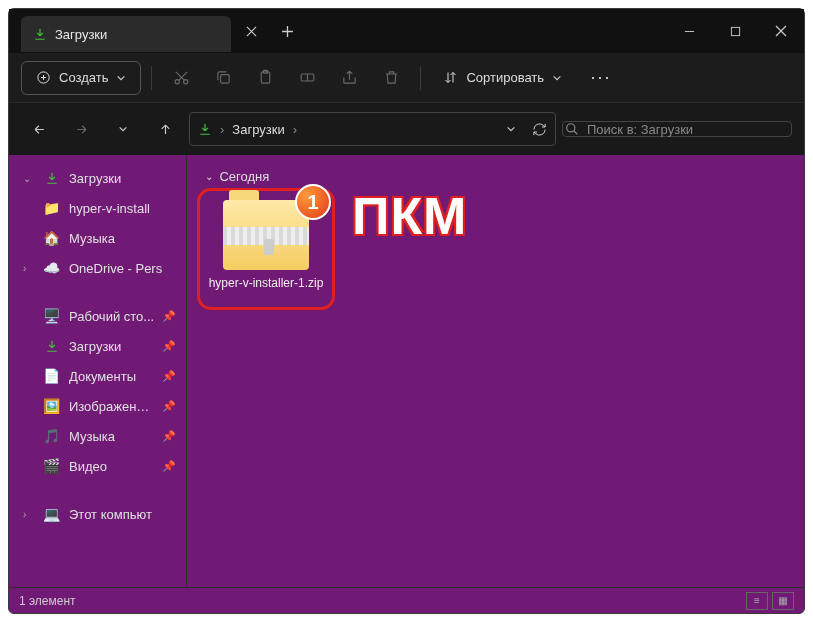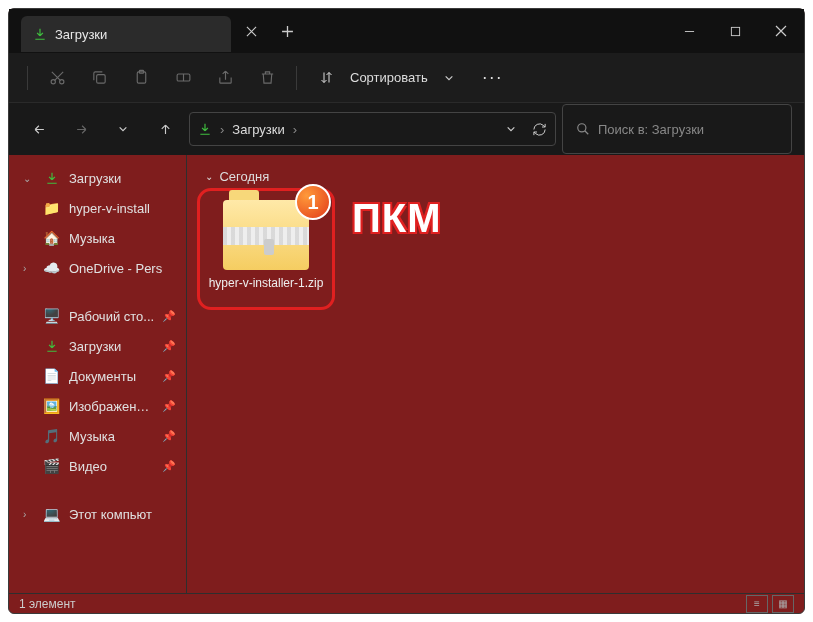--- a/index.html
+++ b/index.html
@@ -1,20 +1,20 @@
 <!DOCTYPE html>
 <html><head>
 <meta charset="utf-8">
 <style>
 * { margin: 0; padding: 0; box-sizing: border-box; font-family: "Segoe UI", Arial, sans-serif; }
 body { background: #fff; width: 813px; height: 622px; overflow: hidden; }
 
 .window {
   position: absolute; top: 8px; left: 8px; width: 797px; height: 606px;
-  background: #7f1d1d; border: 1px solid #3a3a3a; border-radius: 6px;
+  background: #701a75; border: 1px solid #3a3a3a; border-radius: 6px;
   display: flex; flex-direction: column; color: #e8e8e8;
 }
 
 
 .titlebar { height: 44px; display: flex; align-items: center; background: #111; }
 .tab {
   display: flex; align-items: center; gap: 8px; height: 36px; margin: 6px 0 0 12px;
   padding: 0 16px 0 12px; background: #2b2b2b; border-radius: 6px 6px 0 0;
   font-size: 13px; min-width: 210px;
 }
@@ -23,34 +23,34 @@
 .win-btn { width: 46px; height: 44px; display: flex; align-items: center; justify-content: center; color: #ccc; }
 
 
 .toolbar { height: 50px; display: flex; align-items: center; gap: 4px; padding: 0 12px; background: #1c1c1c; border-bottom: 1px solid #2a2a2a; }
 .btn-create {
   display: flex; align-items: center; gap: 8px; height: 34px; padding: 0 14px;
   border: 1px solid #555; border-radius: 6px; font-size: 13px; color: #ddd;
 }
 .tool-icon { width: 38px; height: 34px; display: flex; align-items: center; justify-content: center; color: #6a6a6a; }
 .sep-tool { width: 1px; height: 24px; background: #3a3a3a; margin: 0 6px; }
-.btn-drop { display: flex; align-items: center; gap: 16px; height: 34px; padding: 0 12px; font-size: 13px; color: #ddd; }
+.btn-drop { display: flex; align-items: center; gap: 8px; height: 34px; padding: 0 12px; font-size: 13px; color: #ddd; }
 .dots { color: #ddd; font-size: 18px; letter-spacing: 1px; }
 
 
 .addrrow { height: 52px; display: flex; align-items: center; gap: 6px; padding: 0 12px; background: #191919; }
 .nav-btn { width: 36px; height: 36px; display: flex; align-items: center; justify-content: center; color: #ccc; }
 .addrbox {
   flex: 1; height: 34px; display: flex; align-items: center; gap: 8px;
   border: 1px solid #444; border-radius: 4px; padding: 0 8px; font-size: 13px; color: #ddd;
 }
 .addr-fill { flex: 1; }
 .searchbox {
-  width: 230px; height: 50px; display: flex; align-items: center; gap: 8px;
-  border: 1px solid #444; border-radius: 4px; padding: 0 13px; font-size: 13px; color: #888;
+  width: 230px; height: 16px; display: flex; align-items: center; gap: 8px;
+  border: 1px solid #444; border-radius: 4px; padding: 0 2px; font-size: 13px; color: #888;
 }
 
 
 .body { flex: 1; display: flex; min-height: 0; }
 .sidebar { width: 178px; border-right: 1px solid #2e2e2e; padding: 8px 0; overflow: hidden; font-size: 13px; }
 .side-item { display: flex; align-items: center; gap: 8px; height: 30px; padding: 0 10px 0 14px; white-space: nowrap; overflow: hidden; }
 .side-item .chev { width: 12px; color: #aaa; font-size: 10px; }
 .side-item .ic { width: 18px; display: flex; align-items: center; justify-content: center; font-size: 14px; }
 .side-item .lbl { overflow: hidden; text-overflow: ellipsis; color: #e0e0e0; }
 .side-item .pin { margin-left: auto; color: #999; font-size: 11px; }
@@ -70,27 +70,27 @@
 .zip-icon .tick { position: absolute; top: 38%; left: 0; right: 0; height: 18px; background: repeating-linear-gradient(90deg,#bbb 0 4px,#eee 4px 8px); opacity:.4; }
 .zip-icon .pull { position: absolute; top: 55%; left: 48%; width: 10px; height: 16px; background: #ccc; border-radius: 2px; }
 
 .badge {
   position: absolute; top: -10px; right: -4px; width: 36px; height: 36px; border-radius: 50%;
   background: radial-gradient(circle at 30% 30%, #ff9a3a, #e23a1a);
   border: 2px solid #fff; color: #fff; font-weight: 700; font-size: 20px;
   display: flex; align-items: center; justify-content: center; z-index: 5;
 }
 .pkm {
-  position: absolute; left: 352px; top: 196px; font-size: 40px; font-weight: 900;
+  position: absolute; left: 352px; top: 186px; font-size: 52px; font-weight: 900;
   color: #fff; text-shadow: -2px -2px 0 #e02020, 2px -2px 0 #e02020, -2px 2px 0 #e02020, 2px 2px 0 #e02020, 0 0 2px #e02020;
   letter-spacing: 1px;
 }
 
 
-.status { height: 20px; border-top: 1px solid #2e2e2e; display: flex; align-items: center; padding: 0 10px; font-size: 12px; color: #ccc; }
+.status { height: 26px; border-top: 1px solid #2e2e2e; display: flex; align-items: center; padding: 0 10px; font-size: 12px; color: #ccc; }
 .status .views { margin-left: auto; display: flex; gap: 4px; }
 .view-btn { width: 22px; height: 18px; border: 1px solid #666; display: flex; align-items: center; justify-content: center; color: #aaa; font-size: 10px; }
 
 svg { display: block; }
 </style>
 </head>
 <body>
 
 <div class="window">
 
@@ -126,20 +126,30 @@
       </div>
       <div class="win-btn">
         <svg width="12" height="12" viewBox="0 0 12 12" stroke="#ccc" stroke-width="1.2">
             <path d="M1 1l10 10M11 1L1 11"></path>
           </svg>
       </div>
     </div>
   </div>
 
   <div class="toolbar">
+    <div class="btn-create">
+      <svg width="15" height="15" viewBox="0 0 24 24" fill="none" stroke="#ddd" stroke-width="1.6">
+          <circle cx="12" cy="12" r="9"></circle>
+          <path d="M12 8v8M8 12h8"></path>
+        </svg>
+      <span>Создать</span>
+      <svg width="10" height="10" viewBox="0 0 12 12" stroke="#ccc" stroke-width="1.4" fill="none">
+          <path d="M2 4l4 4 4-4"></path>
+        </svg>
+    </div>
     <div class="sep-tool"></div>
     <div class="tool-icon">
         <svg width="17" height="17" viewBox="0 0 24 24" fill="none" stroke="currentColor" stroke-width="1.6">
           <circle cx="6" cy="18" r="3"></circle>
           <circle cx="18" cy="18" r="3"></circle>
           <path d="M8 16L20 4M16 16L4 4"></path>
         </svg>
       </div>
     <div class="tool-icon">
         <svg width="17" height="17" viewBox="0 0 24 24" fill="none" stroke="currentColor" stroke-width="1.6">

